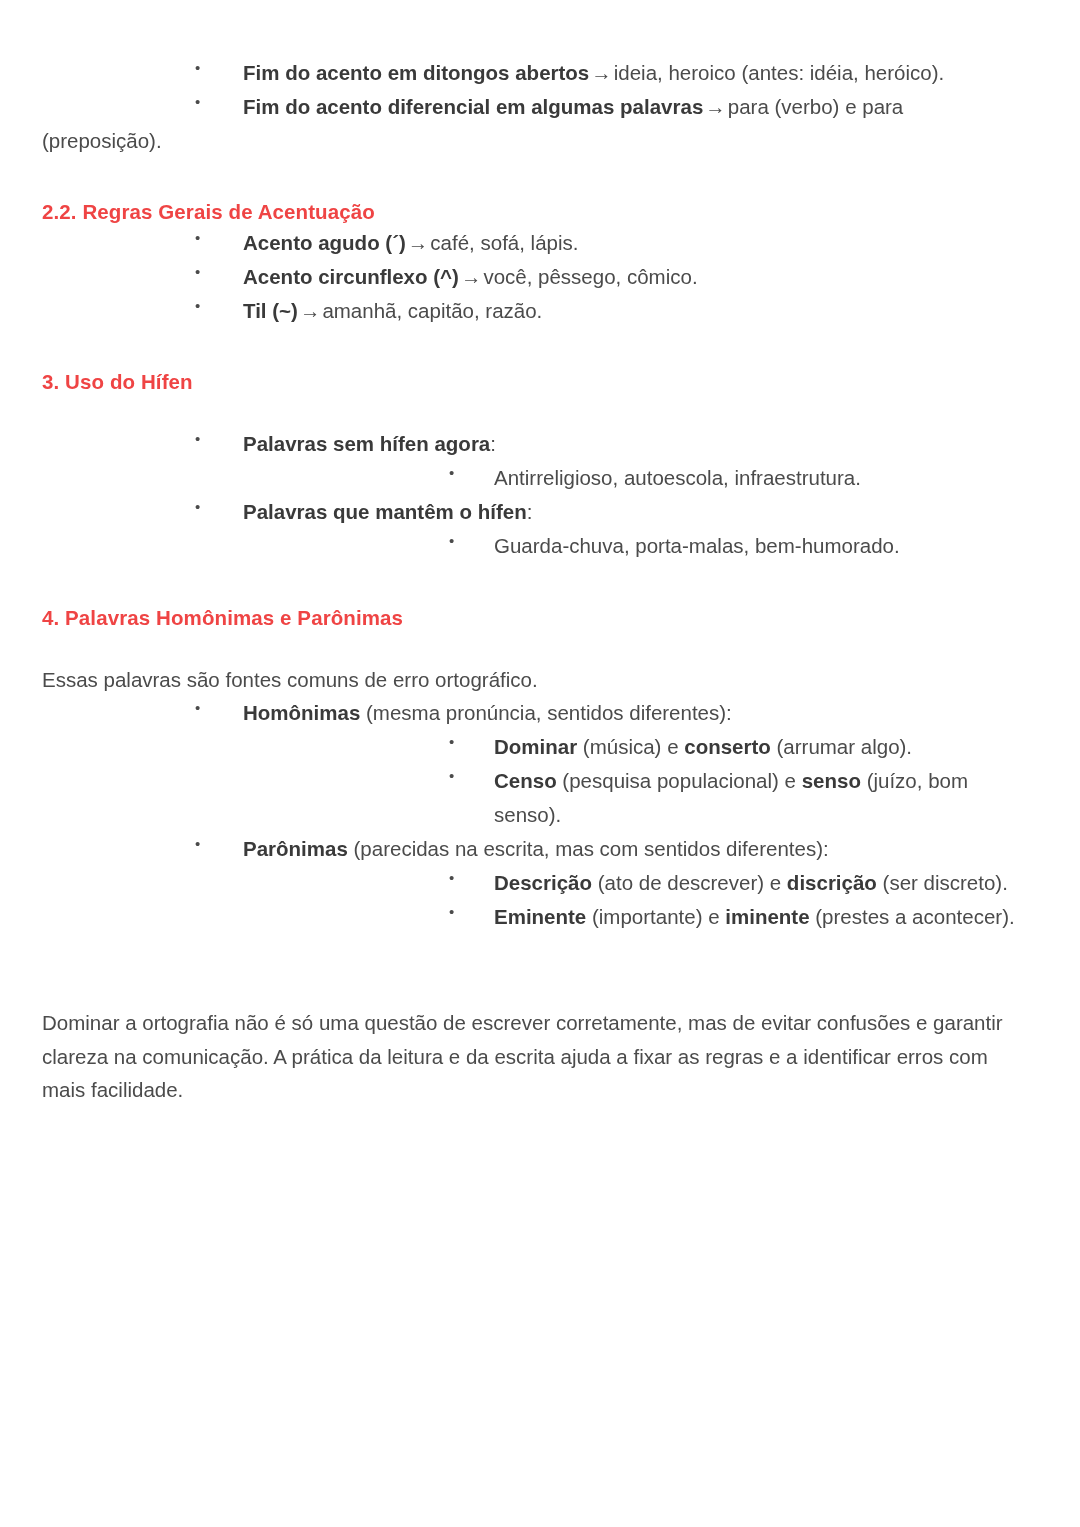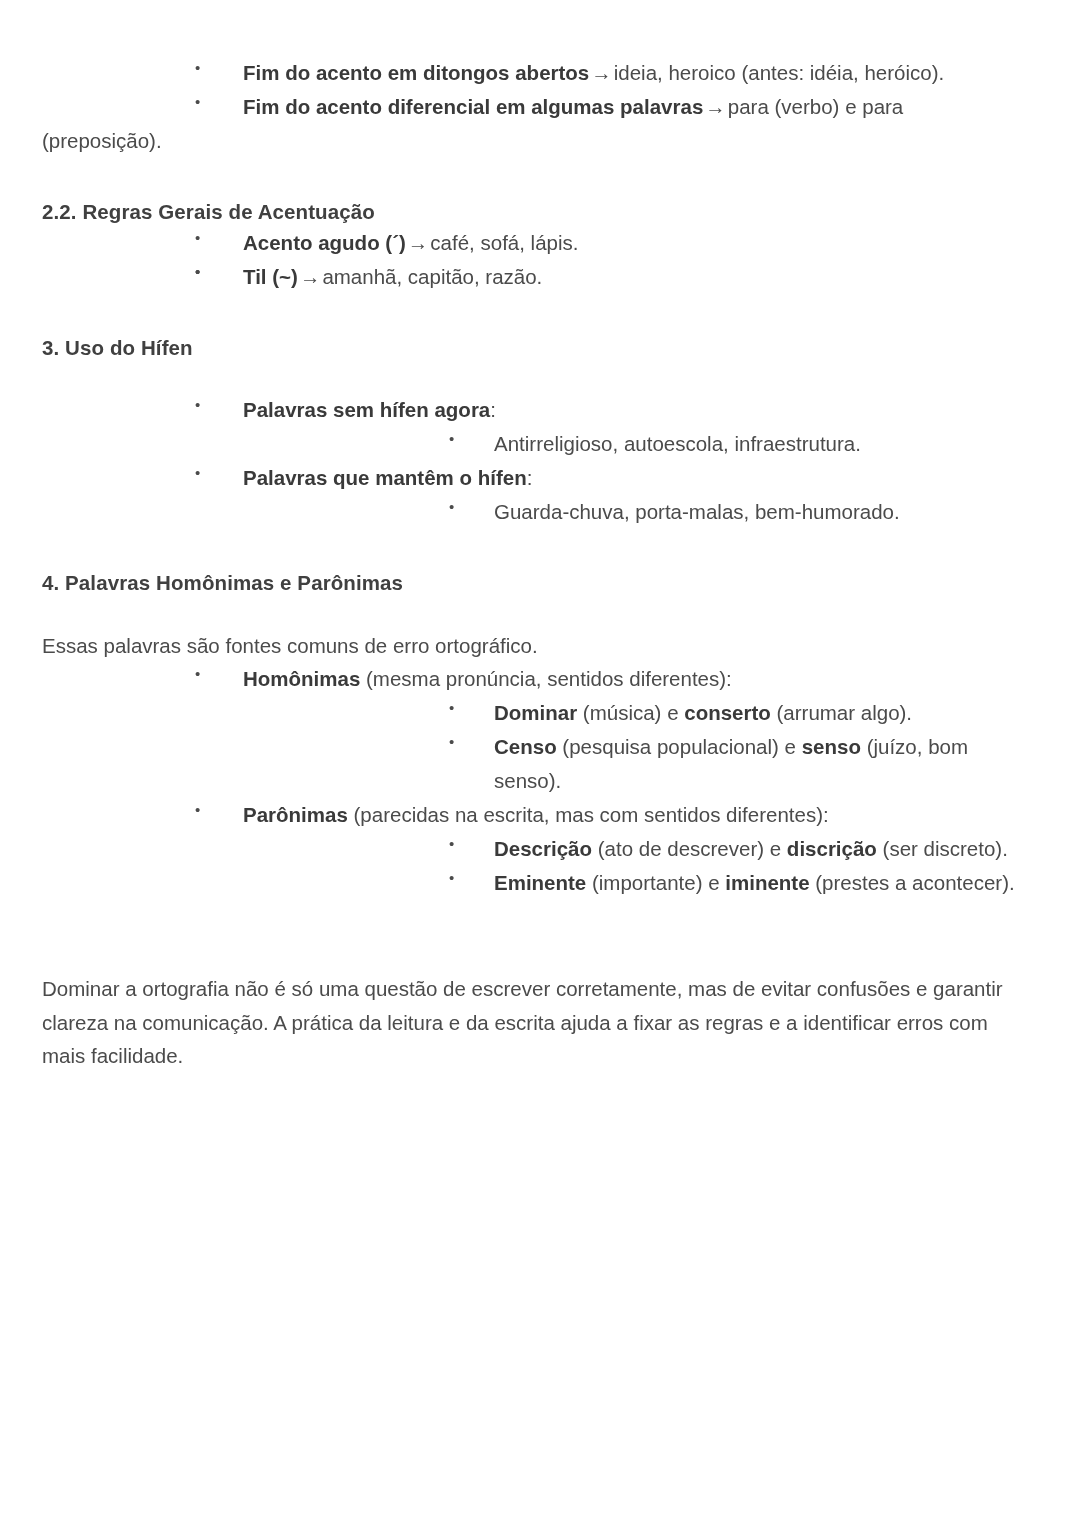--- a/index.html
+++ b/index.html
@@ -21,21 +21,21 @@
     height: 1527px;
     box-sizing: border-box;
     padding: 56px 48px 0 42px;
     background: #ffffff;
   }
 
   
   .heading {
     font-size: 20.5px;
     font-weight: 700;
-    color: #404040;
+    color: #ef4444;
     letter-spacing: 0.1px;
     line-height: 1.35;
     margin: 0;
   }
   .para {
     font-size: 20.5px;
     font-weight: 400;
     color: #4b4b4b;
     line-height: 1.62;
     margin: 0;
@@ -123,20 +123,21 @@
 
   <h2 class="heading">2.2. Regras Gerais de Acentuação</h2>
 
   <ul class="lvl1">
     <li class="bullet">
       <span class="dot">•</span>
       <span class="bullet-text"><span class="lead">Acento agudo (´)</span><span class="arrow">→</span><span>café, sofá, lápis.</span></span>
     </li>
     <li class="bullet">
       <span class="dot">•</span>
+      <span class="bullet-text"><span class="lead">Acento circunflexo (^)</span><span class="arrow">→</span><span>você, pêssego, cômico.</span></span>
     </li>
     <li class="bullet">
       <span class="dot">•</span>
       <span class="bullet-text"><span class="lead">Til (~)</span><span class="arrow">→</span><span>amanhã, capitão, razão.</span></span>
     </li>
   </ul>
 
   <div class="gap-lg"></div>
 
   <h2 class="heading">3. Uso do Hífen</h2>

